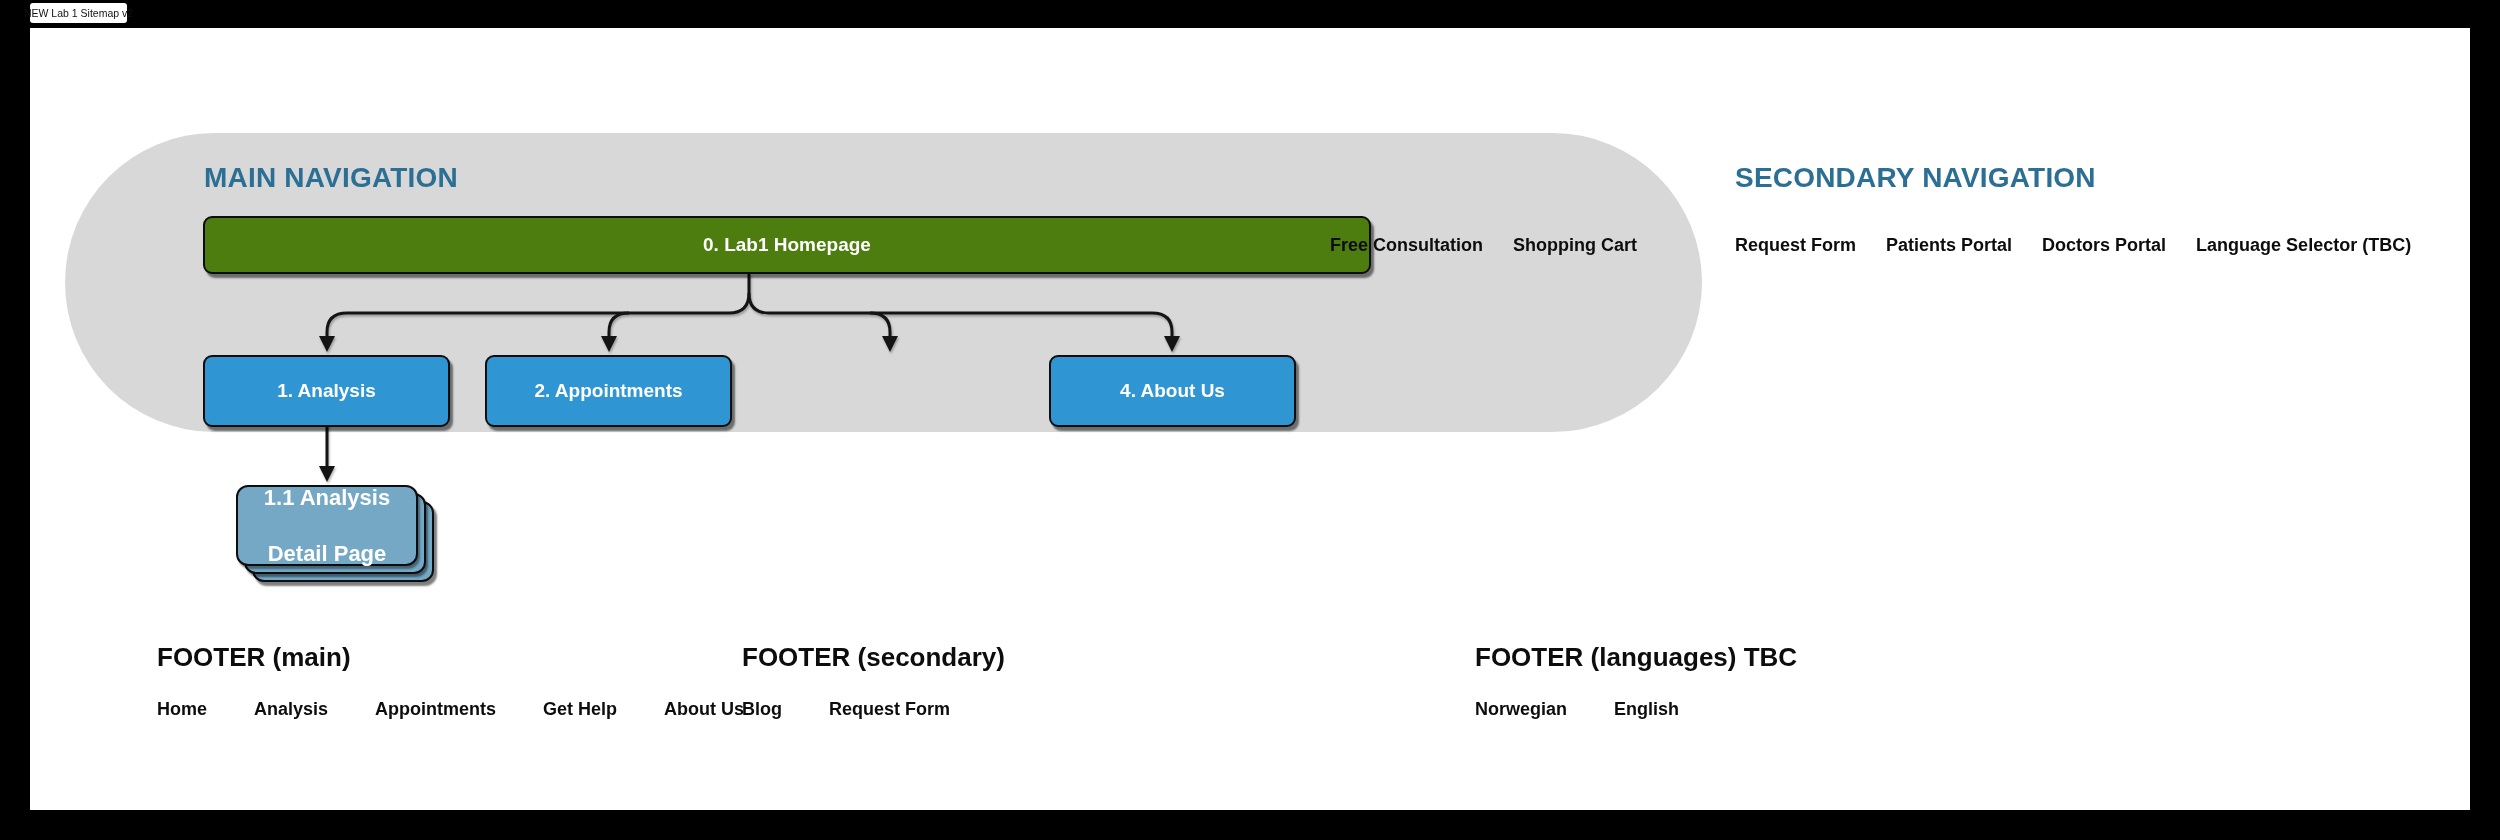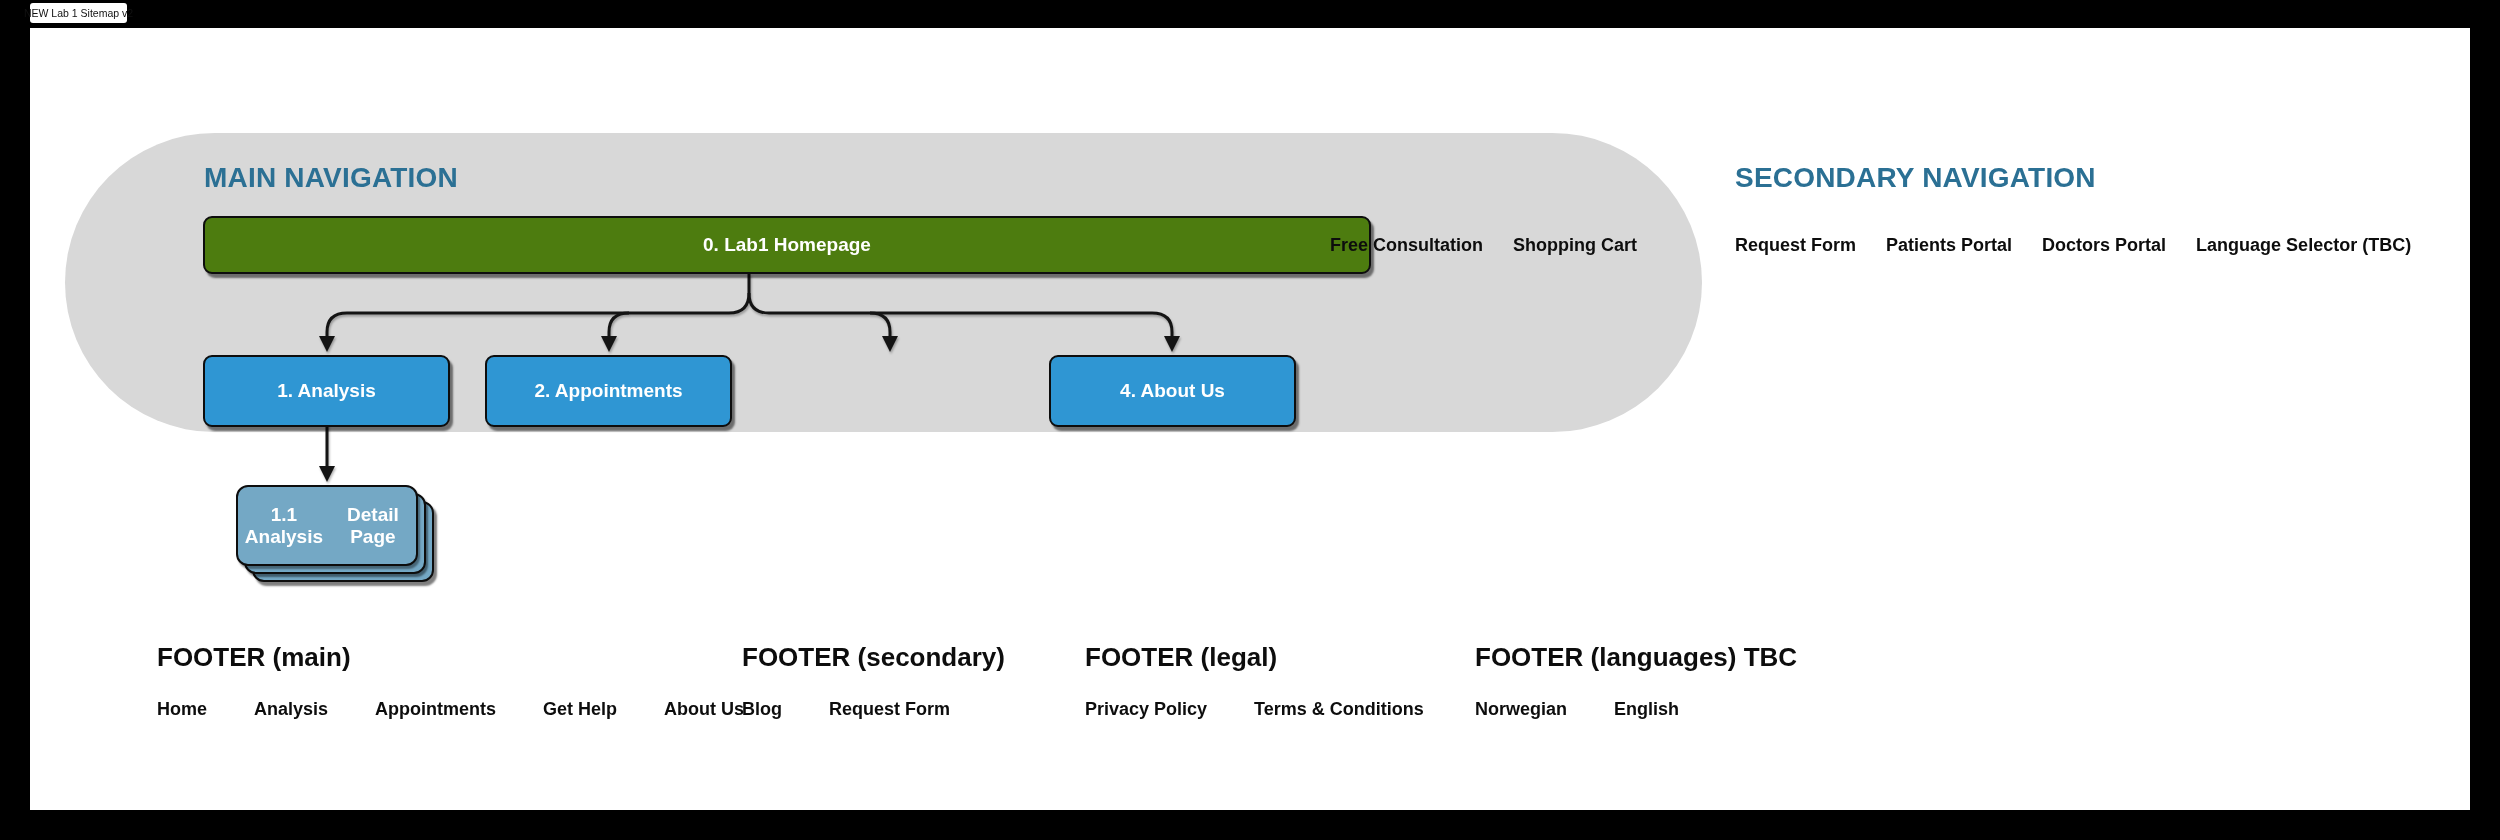--- a/index.html
+++ b/index.html
@@ -42,22 +42,22 @@
   .navrow.secondary { left:1735px; }
   .navrow span { cursor:default; }
   .stack { position:absolute; left:236px; top:485px; width:214px; height:113px; }
   .layer {
     position:absolute; box-sizing:border-box; width:182px; height:81px;
     background:#74a8c5; border:2px solid #0d0d0d; border-radius:12px;
   }
   .layer.l3 { left:16px; top:16px; box-shadow:3px 4px 2px rgba(0,0,0,0.5); }
   .layer.l2 { left:8px; top:8px; box-shadow:2px 3px 2px rgba(0,0,0,0.45); }
   .layer.front {
-    left:0; top:0; display:flex; flex-direction:row; align-items:center; justify-content:flex-end;
-    color:#fff; font-weight:bold; font-size:19px; line-height:21.5px; box-shadow:2px 3px 2px rgba(0,0,0,0.40);
+    left:0; top:0; display:flex; flex-direction:column; align-items:center; justify-content:space-between;
+    color:#fff; font-weight:bold; font-size:22px; line-height:21.5px; box-shadow:2px 3px 2px rgba(0,0,0,0.40);
     text-align:center;
   }
   .fcol { position:absolute; top:644px; }
   .fcol .fheading { font-size:26px; font-weight:bold; color:#0d0d0d; line-height:1; white-space:nowrap; }
   .fcol .flinks {
     display:flex; gap:47px; margin-top:29px; font-size:18px; font-weight:bold; color:#0d0d0d; white-space:nowrap;
   }
   .fcol.f0 { left:157px; } .fcol.f1 { left:742px; } .fcol.f2 { left:1085px; } .fcol.f3 { left:1475px; }
 </style>
 </head>
@@ -136,27 +136,20 @@
   </div>
 
   <div class="fcol f1">
     <div class="fheading">FOOTER (secondary)</div>
     <div class="flinks">
       <span>Blog</span>
       <span>Request Form</span>
     </div>
   </div>
 
-  <div class="fcol f2">
-    <div class="fheading">FOOTER (legal)</div>
-    <div class="flinks">
-      <span>Privacy Policy</span>
-      <span>Terms &amp; Conditions</span>
-    </div>
-  </div>
 
   <div class="fcol f3">
     <div class="fheading">FOOTER (languages) TBC</div>
     <div class="flinks">
       <span>Norwegian</span>
       <span>English</span>
     </div>
   </div>
 
 </div>

